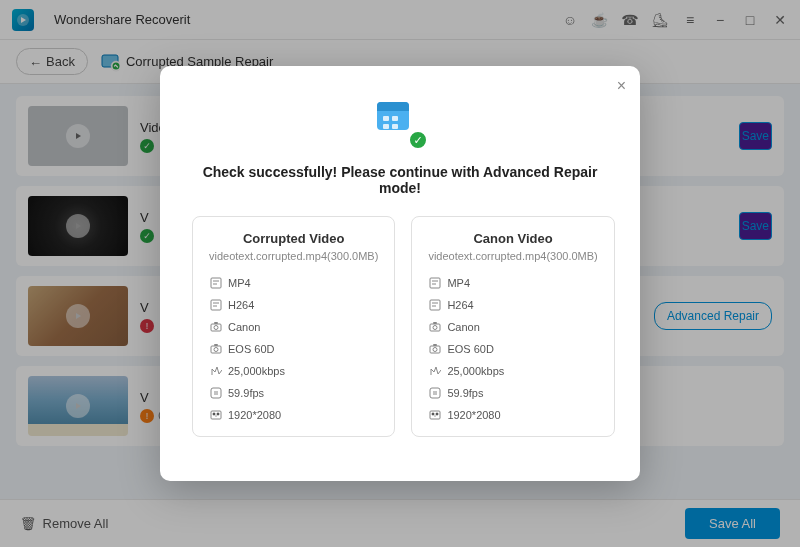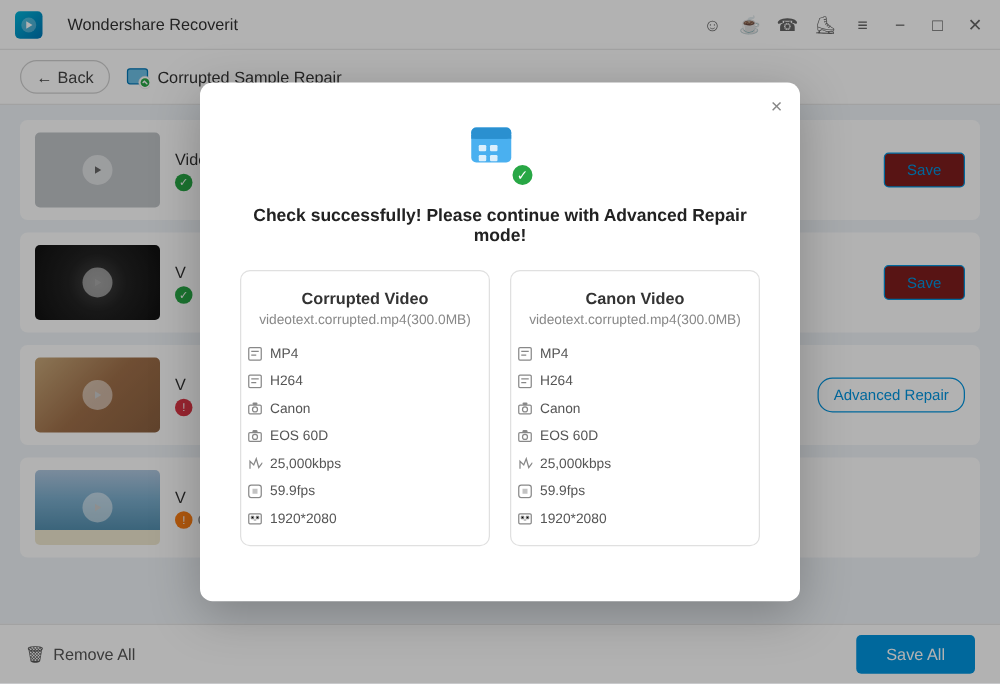--- a/index.html
+++ b/index.html
@@ -176,24 +176,24 @@
     .status-dot.orange { background: #fd7e14; }
     .status-dot.red { background: #dc3545; }
 
     .video-action {
       display: flex;
       gap: 8px;
       align-items: center;
     }
 
     .btn-save {
-      padding: 6px 18px;
+      padding: 6px 2px;
       border: 1px solid #0095e0;
       border-radius: 4px;
-      background: #7f1d1d;
+      background: #4c1d95;
       color: #0095e0;
       font-size: 12px;
       cursor: pointer;
     }
     .btn-advanced {
       padding: 6px 12px;
       border: 1px solid #0095e0;
       border-radius: 12px;
       background: #fff;
       color: #0095e0;
@@ -311,21 +311,21 @@
     .modal-cards {
       display: flex;
       gap: 16px;
       margin-bottom: 20px;
     }
 
     .modal-card {
       flex: 1;
       border: 1px solid #e0e0e0;
       border-radius: 8px;
-      padding: 14px 4px;
+      padding: 14px 16px;
     }
 
     .card-title {
       font-size: 13px;
       font-weight: 600;
       color: #333;
       text-align: center;
       margin-bottom: 4px;
     }
     .card-subtitle {

